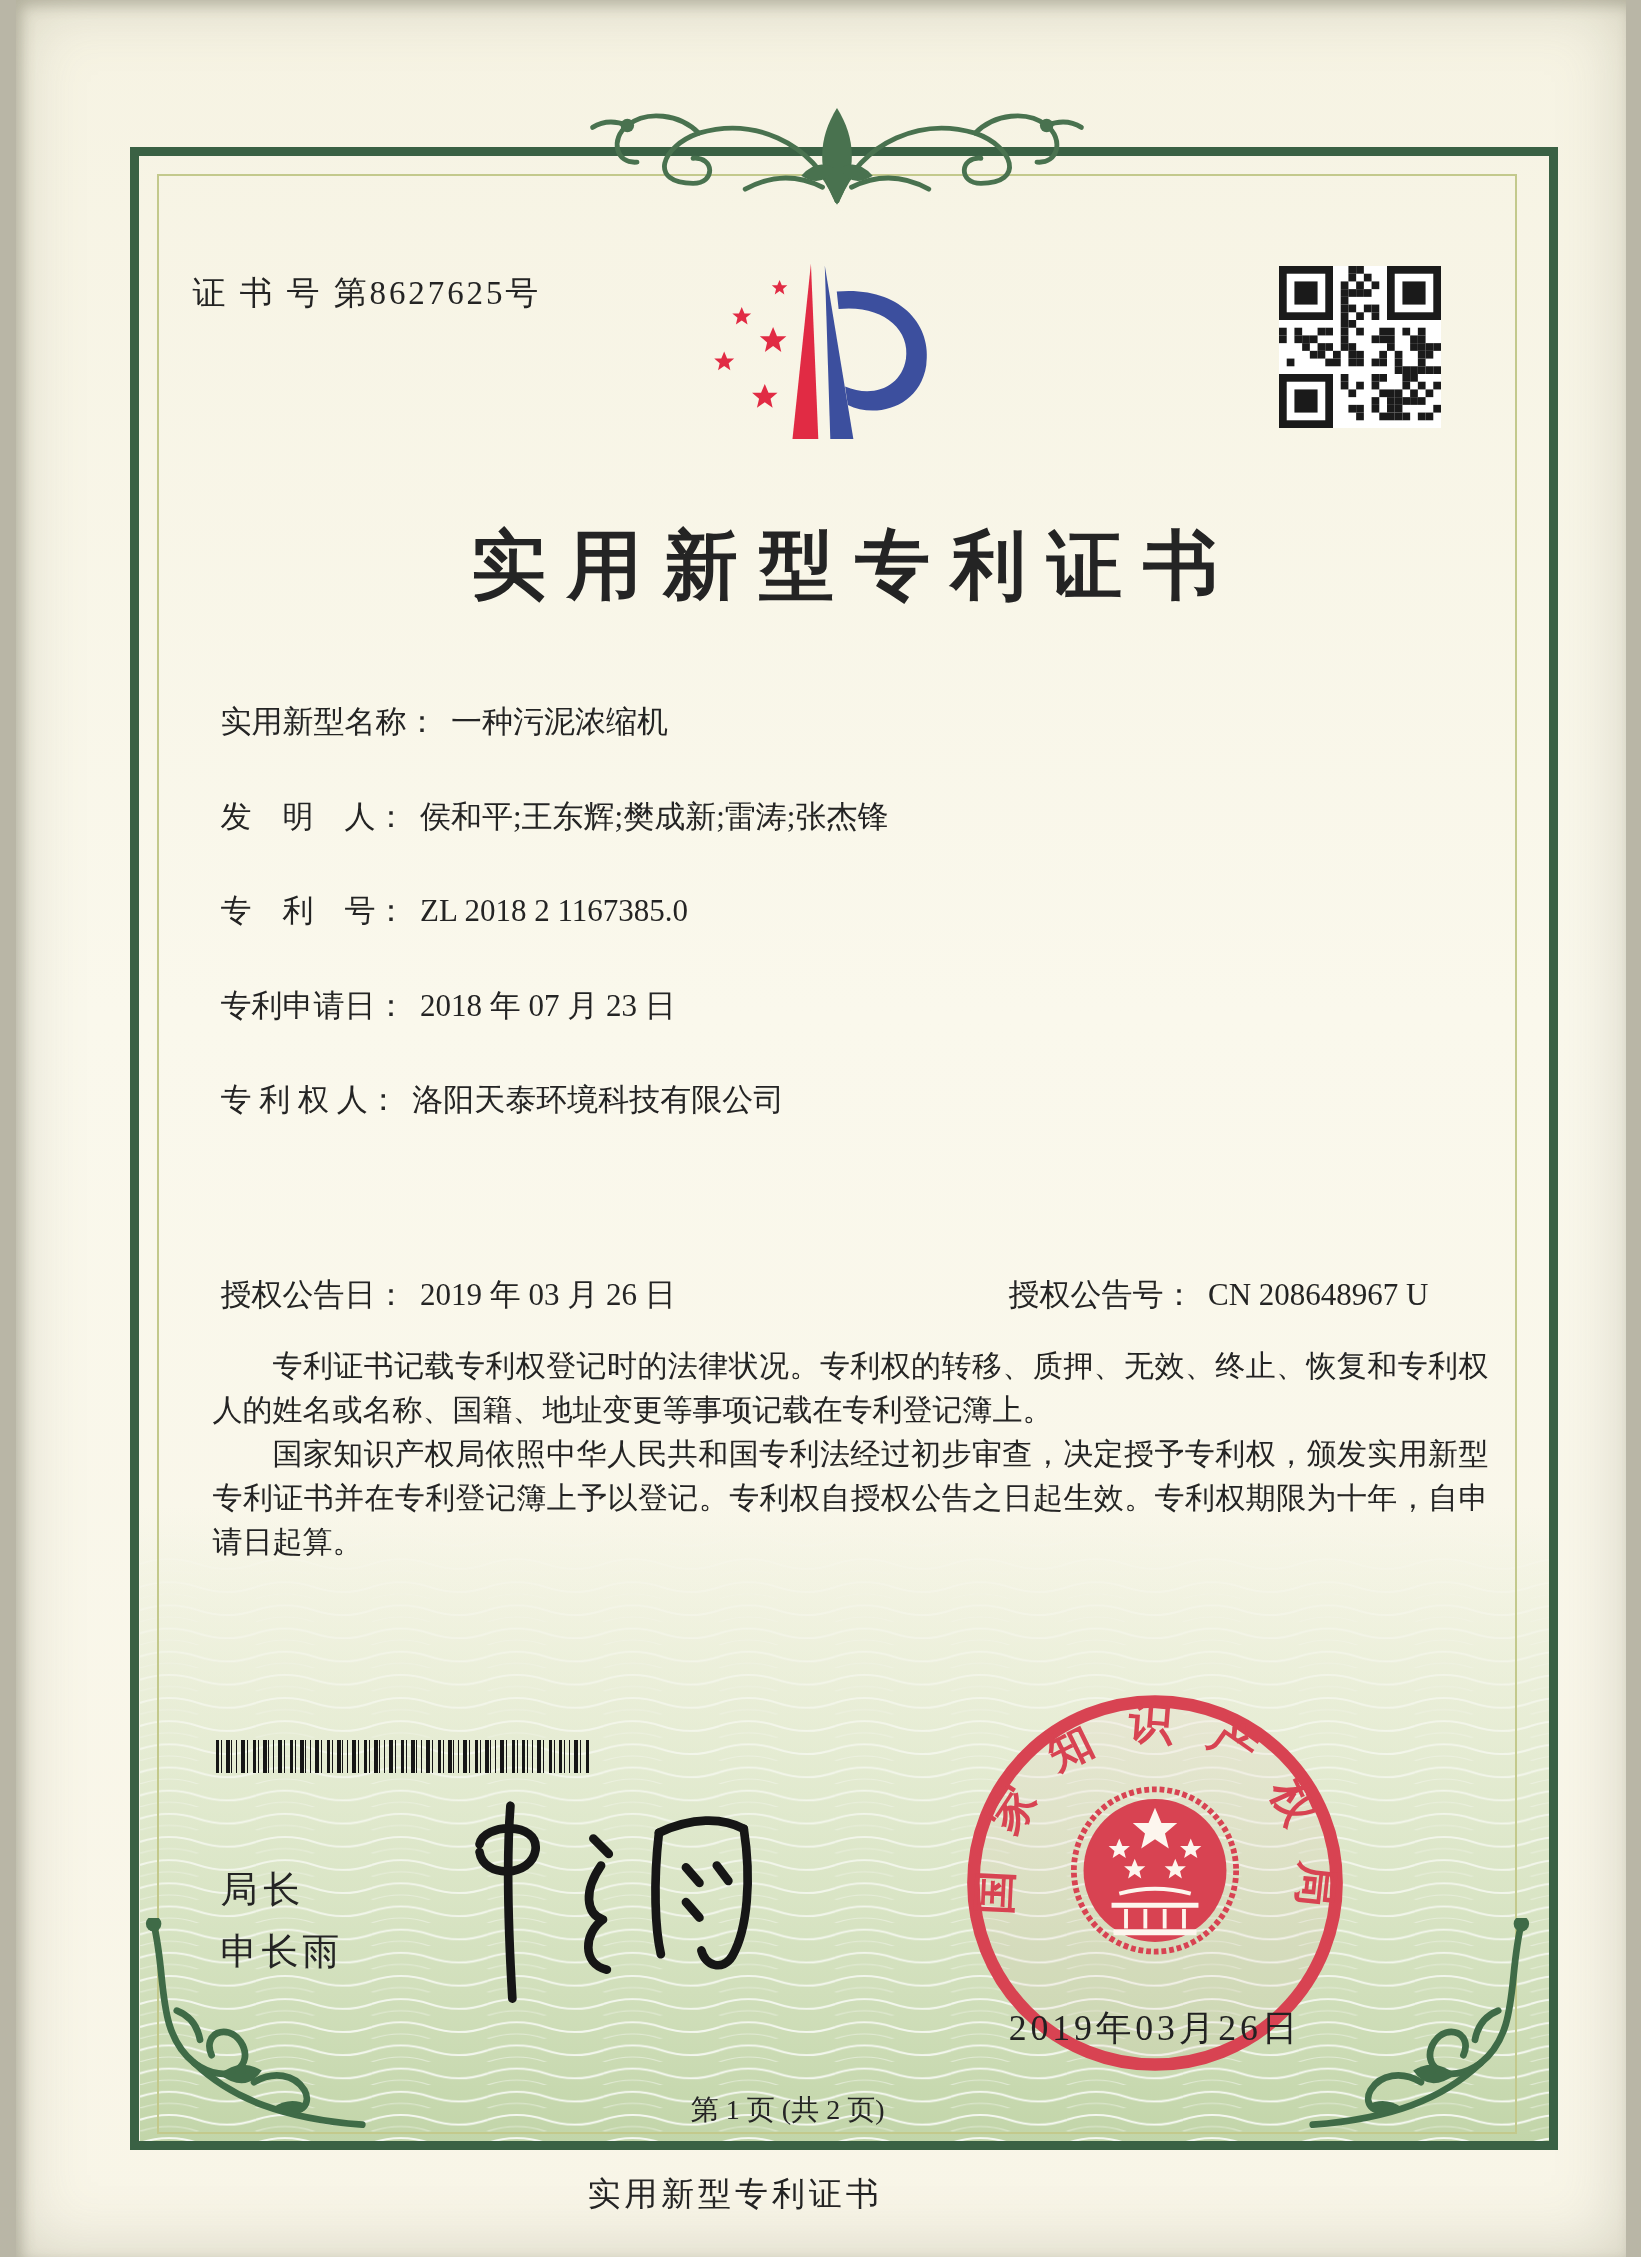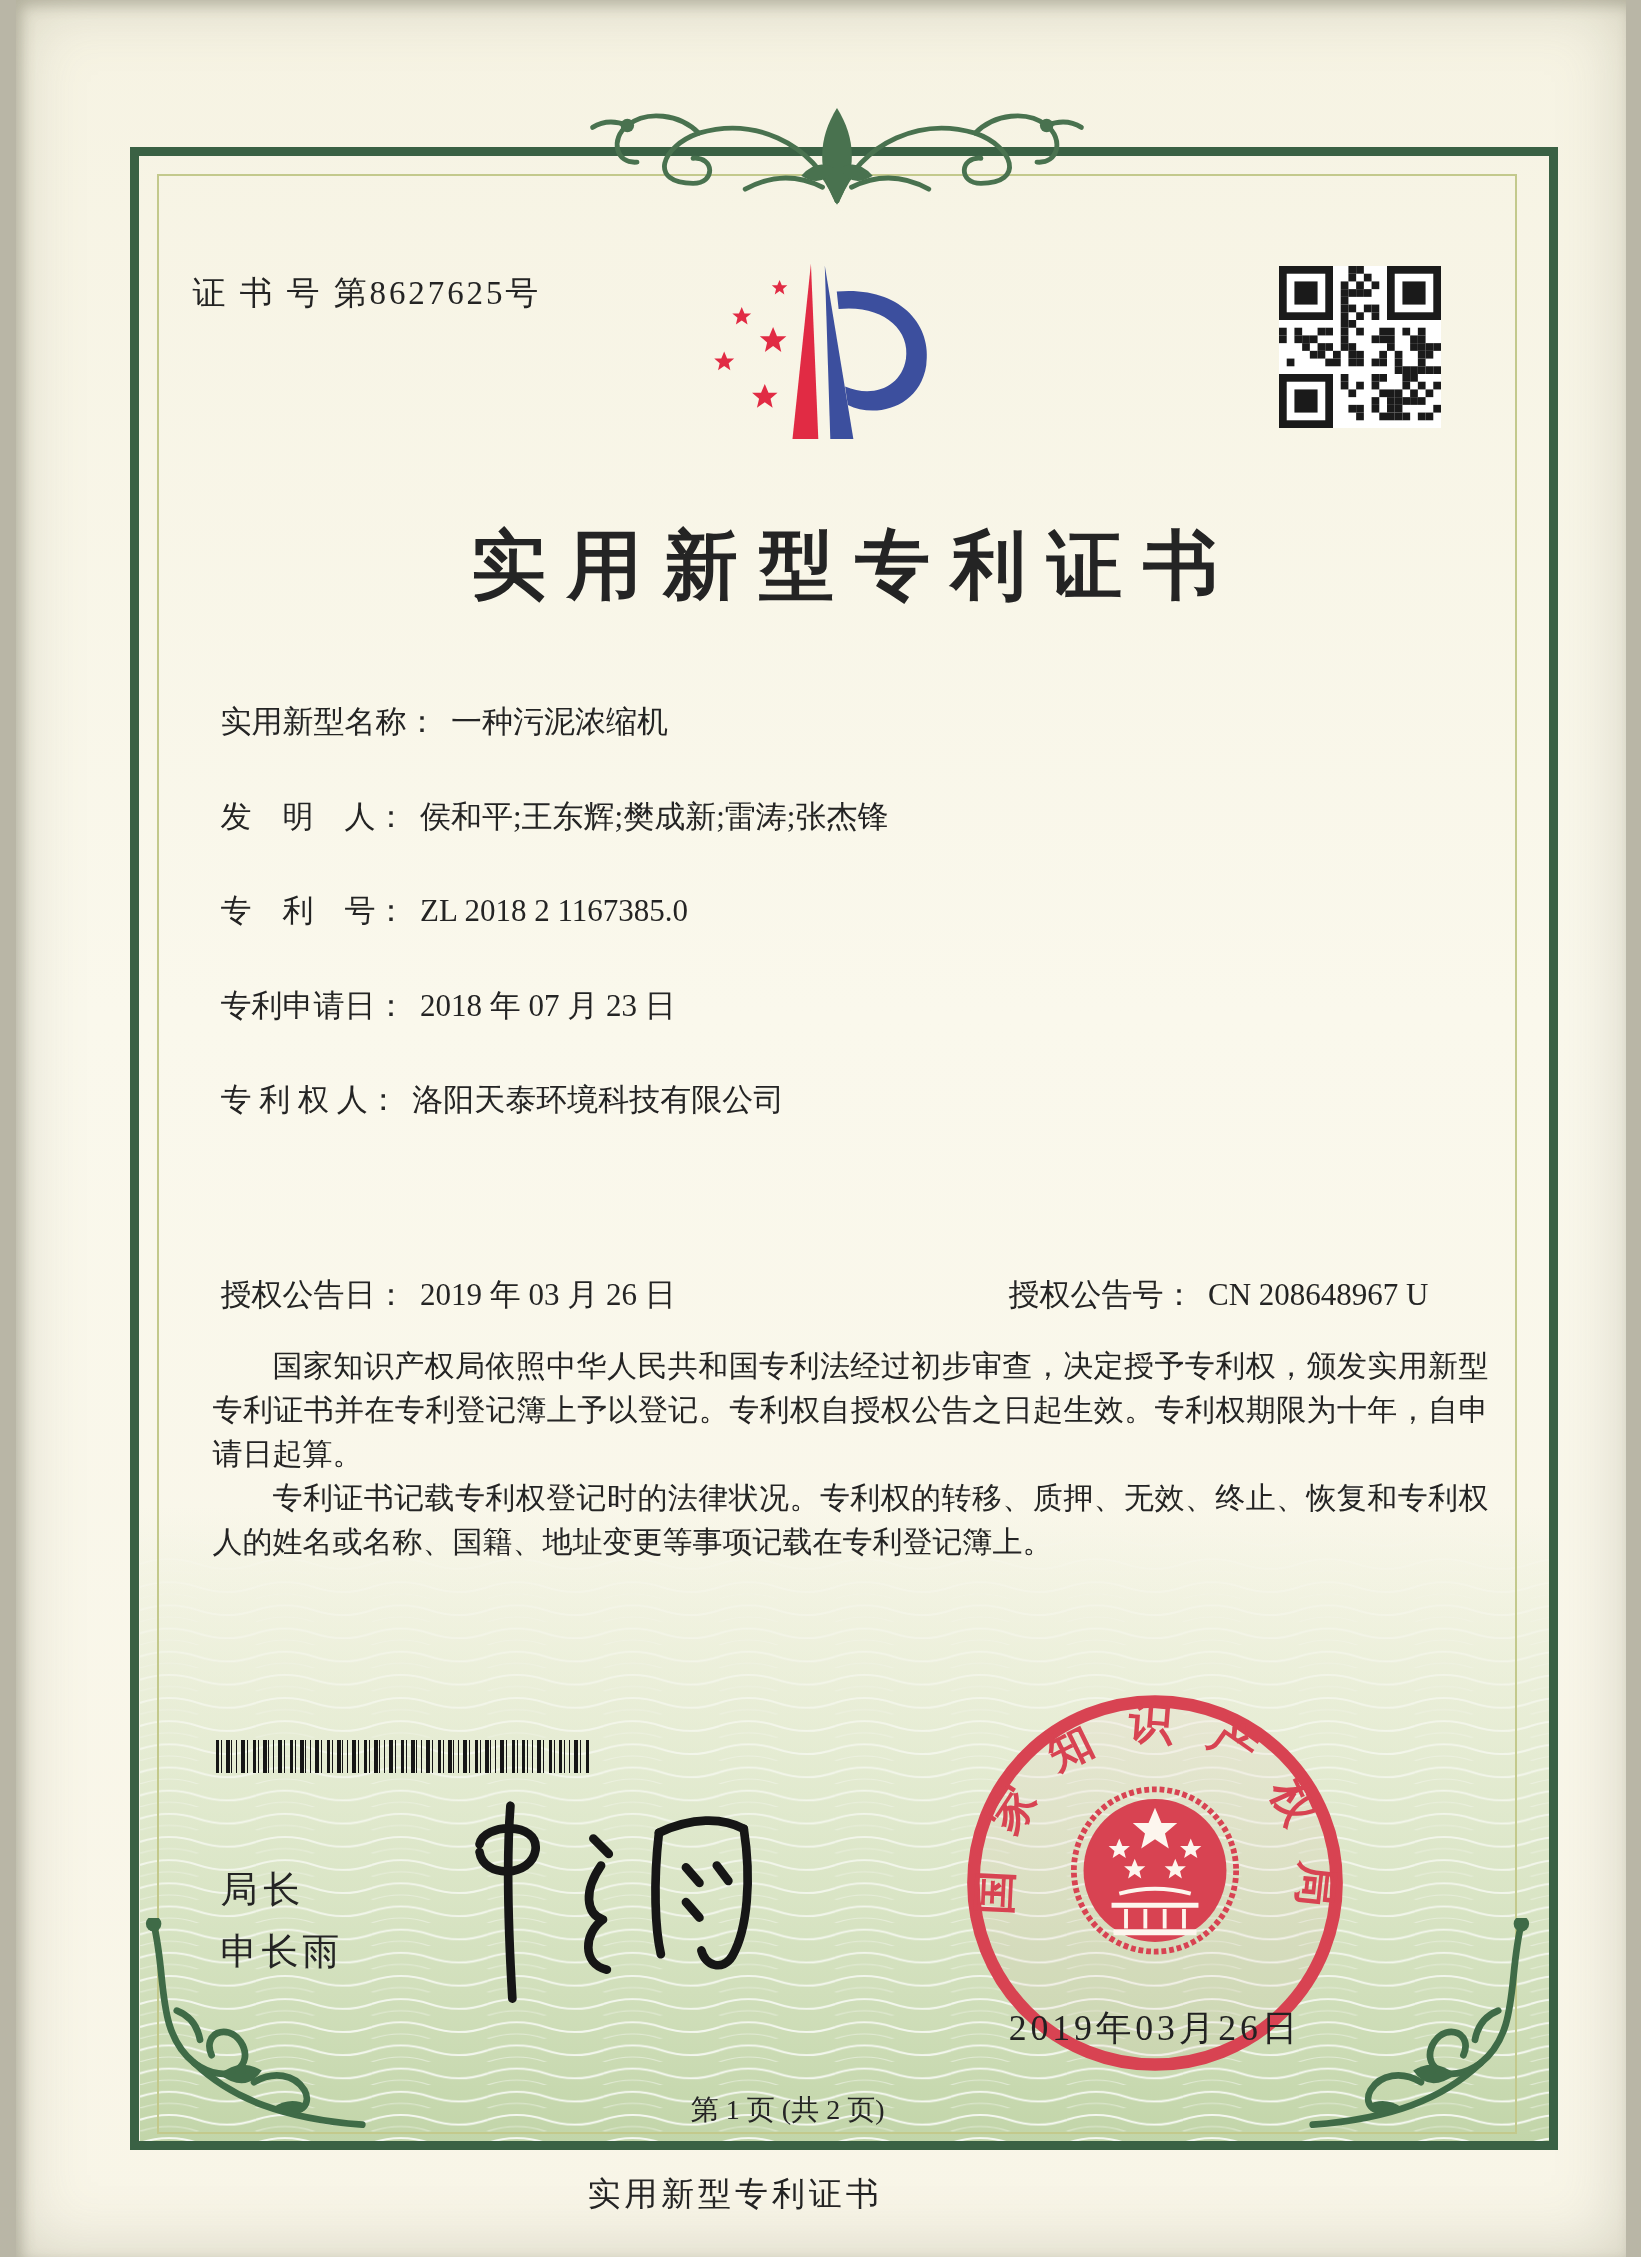--- a/index.html
+++ b/index.html
@@ -280,22 +280,22 @@
     <span class="flabel">专 利 权 人：</span><span class="fvalue">洛阳天泰环境科技有限公司</span>
   </div>
   <div class="row" style="top:1274px">
     <span class="flabel">授权公告日：</span><span class="fvalue">2019 年 03 月 26 日</span>
     <span class="grant2">
       <span class="flabel">授权公告号：</span><span class="fvalue">CN 208648967 U</span>
     </span>
   </div>
 
   <div class="body-text">
+    <p>专利证书记载专利权登记时的法律状况。专利权的转移、质押、无效、终止、恢复和专利权人的姓名或名称、国籍、地址变更等事项记载在专利登记簿上。</p>
     <p>国家知识产权局依照中华人民共和国专利法经过初步审查，决定授予专利权，颁发实用新型专利证书并在专利登记簿上予以登记。专利权自授权公告之日起生效。专利权期限为十年，自申请日起算。</p>
-    <p>专利证书记载专利权登记时的法律状况。专利权的转移、质押、无效、终止、恢复和专利权人的姓名或名称、国籍、地址变更等事项记载在专利登记簿上。</p>
   </div>
 
   <div class="barcode"></div>
 
   <div class="director-title">局长</div>
   <div class="director-name">申长雨</div>
 
   <svg class="signature" viewBox="0 0 340 225" aria-hidden="true">
     <g stroke="#161616" fill="none" stroke-width="9" stroke-linecap="round" stroke-linejoin="round">
       <path d="M74 8 C70 60 72 140 76 208"></path>

